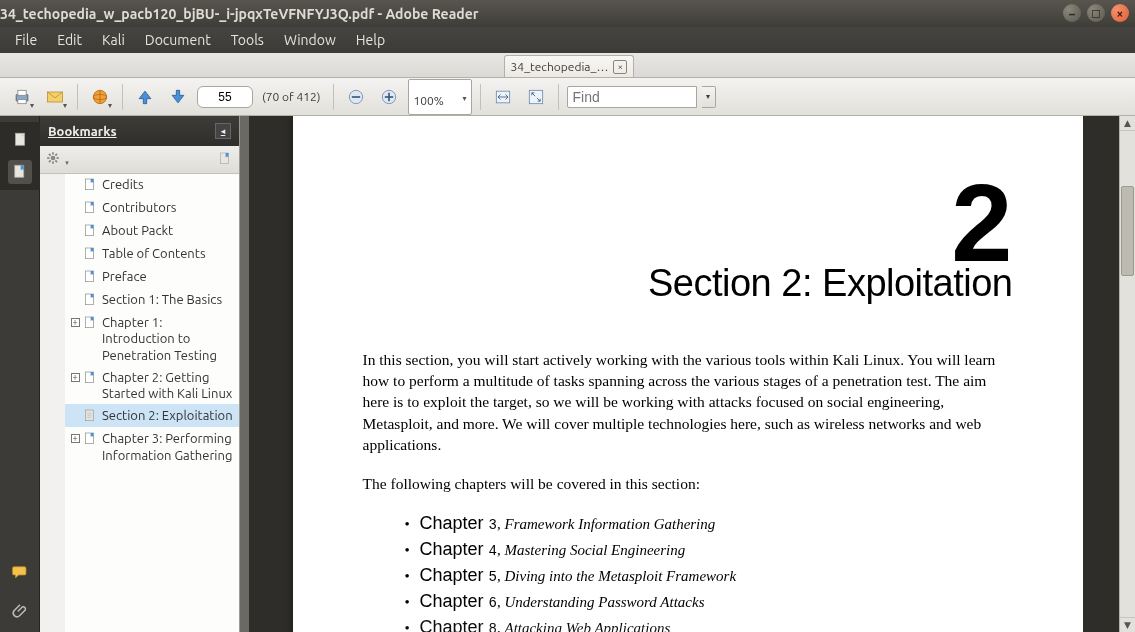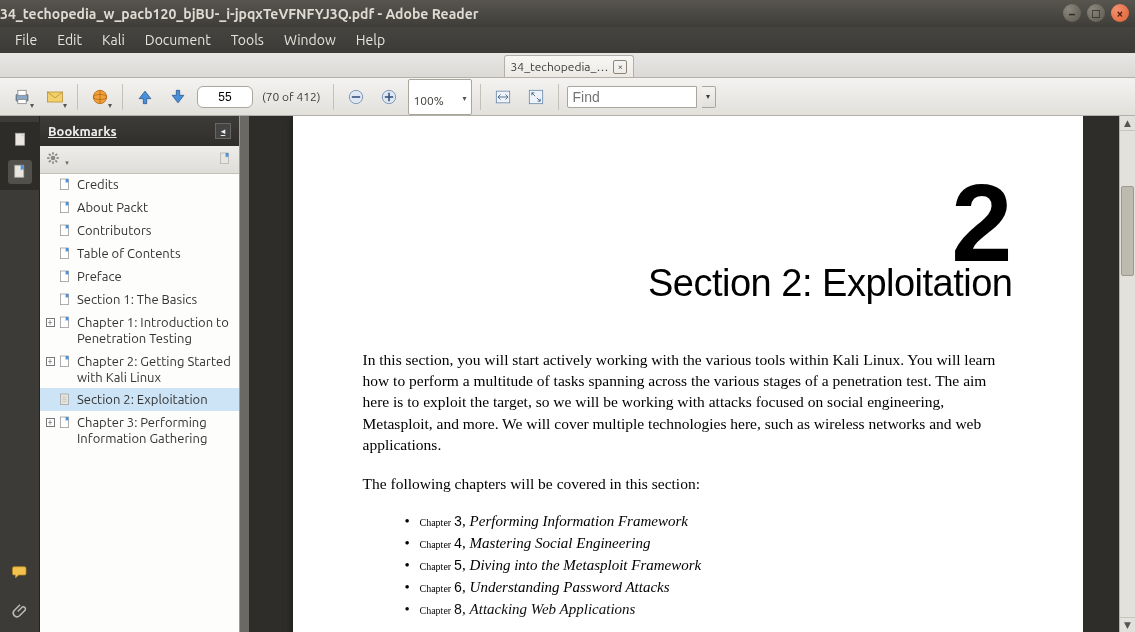--- a/index.html
+++ b/index.html
@@ -153,20 +153,21 @@
     height:28px;background:linear-gradient(to bottom,#eeedeb,#dfddd8);
     border-bottom:1px solid #c4c1b9;display:flex;align-items:center;padding:0 6px;justify-content:space-between;
   }
   .bm-tools .gear{cursor:pointer;color:#6b6861;font-size:14px;position:relative;}
   .bm-tools .gear::after{content:"▾";font-size:7px;margin-left:2px;}
   .bm-list {
     flex:1;overflow-y:auto;background:#fdfdfc;
     font-size:13px;color:#333;
     scrollbar-width:thin;
     padding:2px 0;
+    margin-left:25px;
   }
   .bm-item {
     display:flex;align-items:flex-start;padding:3px 4px 3px 4px;cursor:pointer;line-height:1.25;
   }
   .bm-item.selected{background:#cde4f7;}
   .bm-exp { width:12px;flex:none;text-align:center;font-size:10px;color:#555;margin-top:2px;}
   .bm-icon { width:16px;height:16px;flex:none;margin:1px 4px 0 1px;}
   .bm-label { flex:1;word-wrap:break-word;}
   .bm-list::-webkit-scrollbar{width:15px;}
   .bm-list::-webkit-scrollbar-track{background:#edece9;border-left:1px solid #cfccc4;}
@@ -204,21 +205,21 @@
     font-size: 38px;
     font-family: Arial, Helvetica, sans-serif;
     text-align: right;
     margin-bottom: 44px;
     letter-spacing:-0.5px;
   }
   .intro { font-size: 15.5px; line-height:1.38; margin-bottom: 18px; font-family:"Palatino Linotype",Georgia,serif;}
   .chapters { list-style:none; padding-left: 58px; }
   .chapters li { font-size: 15px; margin: 5px 0; font-family:"Palatino Linotype",Georgia,serif;}
   .chapters li::before { content:"• "; margin-left:-16px; margin-right:6px;}
-  .chapters .chap-word { font-family: Liberation Serif, serif; font-size:10px;}
+  .chapters .chap-word { font-family: Liberation Sans, sans-serif; font-size:18px;}
   .chapters .chap-num { font-family: "Courier New", monospace; font-size:14px;}
   .chapters .chap-title { font-style: italic; }
   .chapters li.cut { opacity:0.95; }
   
   .pv-scroll {
     width:16px;background:linear-gradient(to bottom,#e3e1db,#e3e1db);
     border-left:1px solid #b5b2a8;position:absolute;right:0;top:0;bottom:0;
   }
   .pv-scroll .thumb{position:absolute;left:1px;right:1px;top:70px;height:90px;background:#bdbab0;border:1px solid #9c998f;border-radius:2px;}
   .pv-scroll .arr{position:absolute;left:0;right:0;height:15px;display:flex;align-items:center;justify-content:center;font-size:9px;color:#555;}
@@ -391,29 +392,29 @@
               <path d="M13 3 v6 l2 -1.5 l2 1.5 v-6 z" fill="#4a90d9"></path>
             </svg></span>
           <span class="bm-label">Credits</span>
         </div>
         <div class="bm-item">
           <span class="bm-exp"></span>
           <span class="bm-icon"><svg viewBox="0 0 24 24" width="16" height="16">
               <rect x="5" y="3" width="12" height="16" fill="#fff" stroke="#888"></rect>
               <path d="M13 3 v6 l2 -1.5 l2 1.5 v-6 z" fill="#4a90d9"></path>
             </svg></span>
+          <span class="bm-label">Contributors</span>
+        </div>
+        <div class="bm-item">
+          <span class="bm-exp"></span>
+          <span class="bm-icon"><svg viewBox="0 0 24 24" width="16" height="16">
+              <rect x="5" y="3" width="12" height="16" fill="#fff" stroke="#888"></rect>
+              <path d="M13 3 v6 l2 -1.5 l2 1.5 v-6 z" fill="#4a90d9"></path>
+            </svg></span>
           <span class="bm-label">About Packt</span>
-        </div>
-        <div class="bm-item">
-          <span class="bm-exp"></span>
-          <span class="bm-icon"><svg viewBox="0 0 24 24" width="16" height="16">
-              <rect x="5" y="3" width="12" height="16" fill="#fff" stroke="#888"></rect>
-              <path d="M13 3 v6 l2 -1.5 l2 1.5 v-6 z" fill="#4a90d9"></path>
-            </svg></span>
-          <span class="bm-label">Contributors</span>
         </div>
         <div class="bm-item">
           <span class="bm-exp"></span>
           <span class="bm-icon"><svg viewBox="0 0 24 24" width="16" height="16">
               <rect x="5" y="3" width="12" height="16" fill="#fff" stroke="#888"></rect>
               <path d="M13 3 v6 l2 -1.5 l2 1.5 v-6 z" fill="#4a90d9"></path>
             </svg></span>
           <span class="bm-label">Table of Contents</span>
         </div>
         <div class="bm-item">
@@ -470,21 +471,21 @@
   </div>
 
   <div class="page-view">
     <div class="dark-gutter-l"></div>
     <div class="pdf-page">
       <div class="big-num">2</div>
       <div class="section-title">Section 2: Exploitation</div>
       <p class="intro">In this section, you will start actively working with the various tools within Kali Linux. You will learn how to perform a multitude of tasks spanning across the various stages of a penetration test. The aim here is to exploit the target, so we will be working with attacks focused on social engineering, Metasploit, and more. We will cover multiple technologies here, such as wireless networks and web applications.</p>
       <p class="intro">The following chapters will be covered in this section:</p>
       <ul class="chapters" id="chap-list">
-          <li><span class="chap-word">Chapter </span><span class="chap-num">3</span>, <span class="chap-title">Performing Information Framework</span></li>
+          <li><span class="chap-word">Chapter </span><span class="chap-num">3</span>, <span class="chap-title">Framework Information Gathering</span></li>
           <li><span class="chap-word">Chapter </span><span class="chap-num">4</span>, <span class="chap-title">Mastering Social Engineering</span></li>
           <li><span class="chap-word">Chapter </span><span class="chap-num">5</span>, <span class="chap-title">Diving into the Metasploit Framework</span></li>
           <li><span class="chap-word">Chapter </span><span class="chap-num">6</span>, <span class="chap-title">Understanding Password Attacks</span></li>
           <li class="cut"><span class="chap-word">Chapter </span><span class="chap-num">8</span>, <span class="chap-title">Attacking Web Applications</span></li>
         </ul>
     </div>
     <div class="dark-gutter-r"></div>
     <div class="pv-scroll">
       <div class="arr up">▲</div>
       <div class="thumb"></div>

